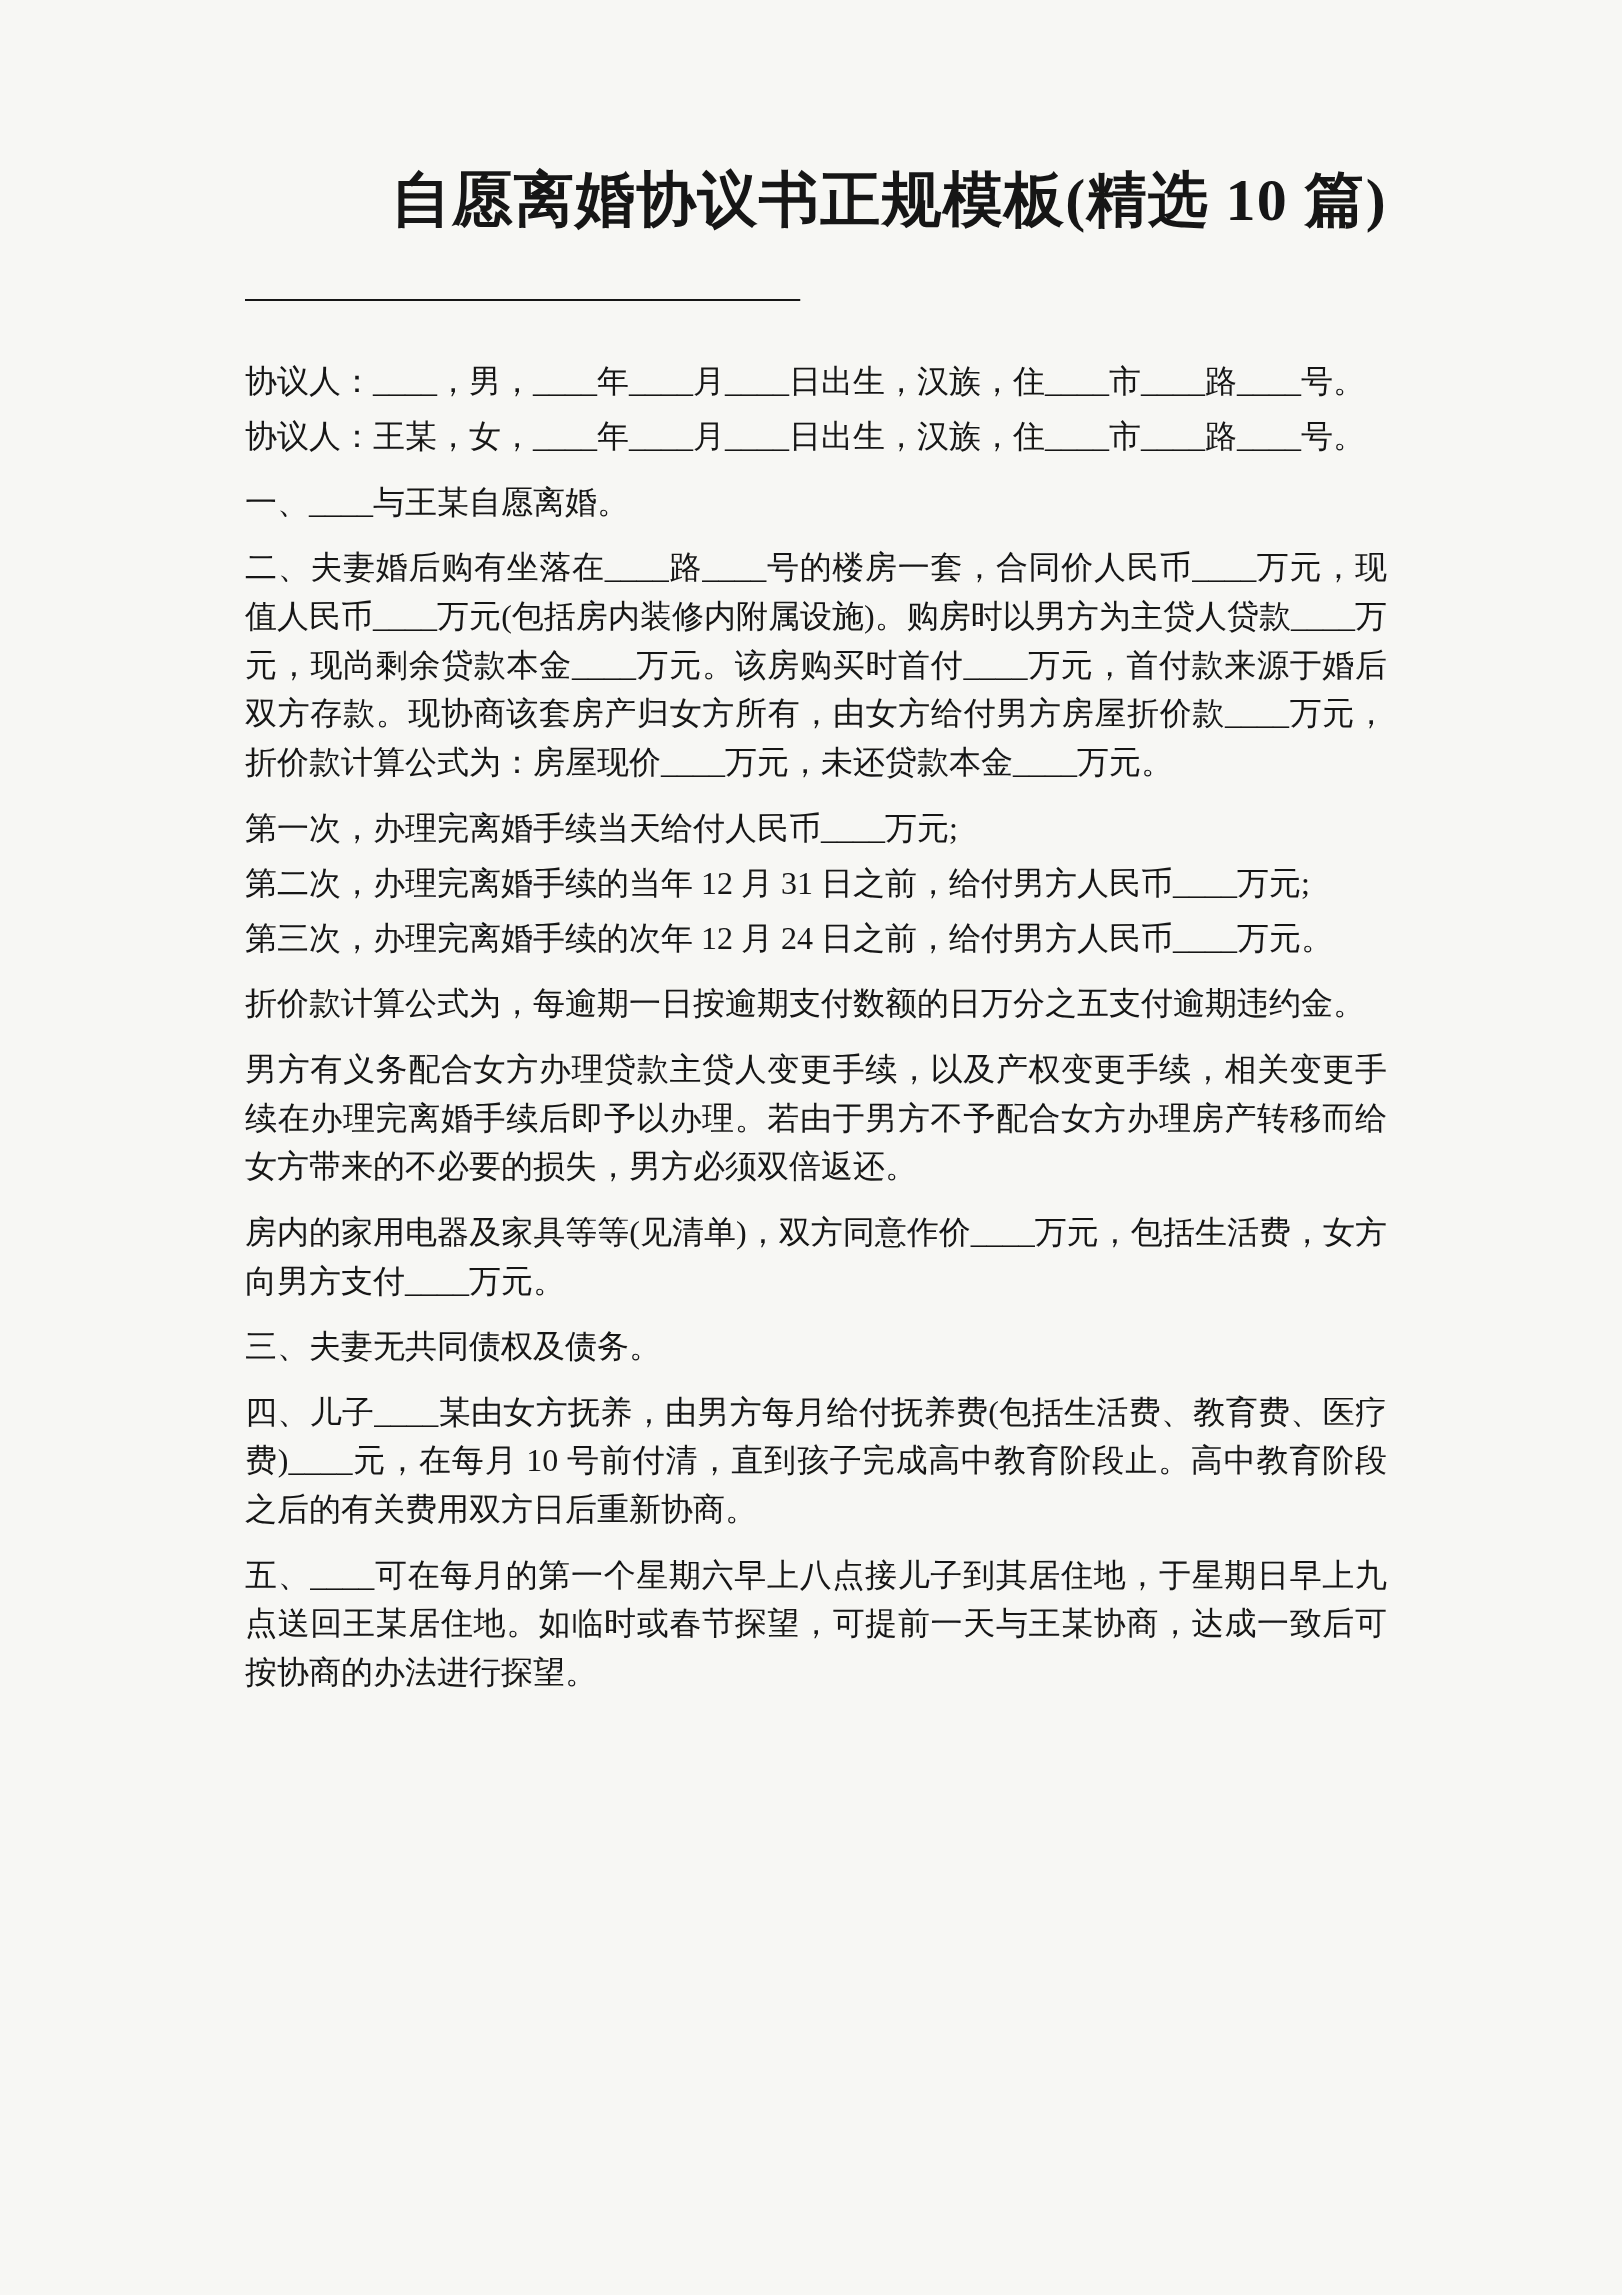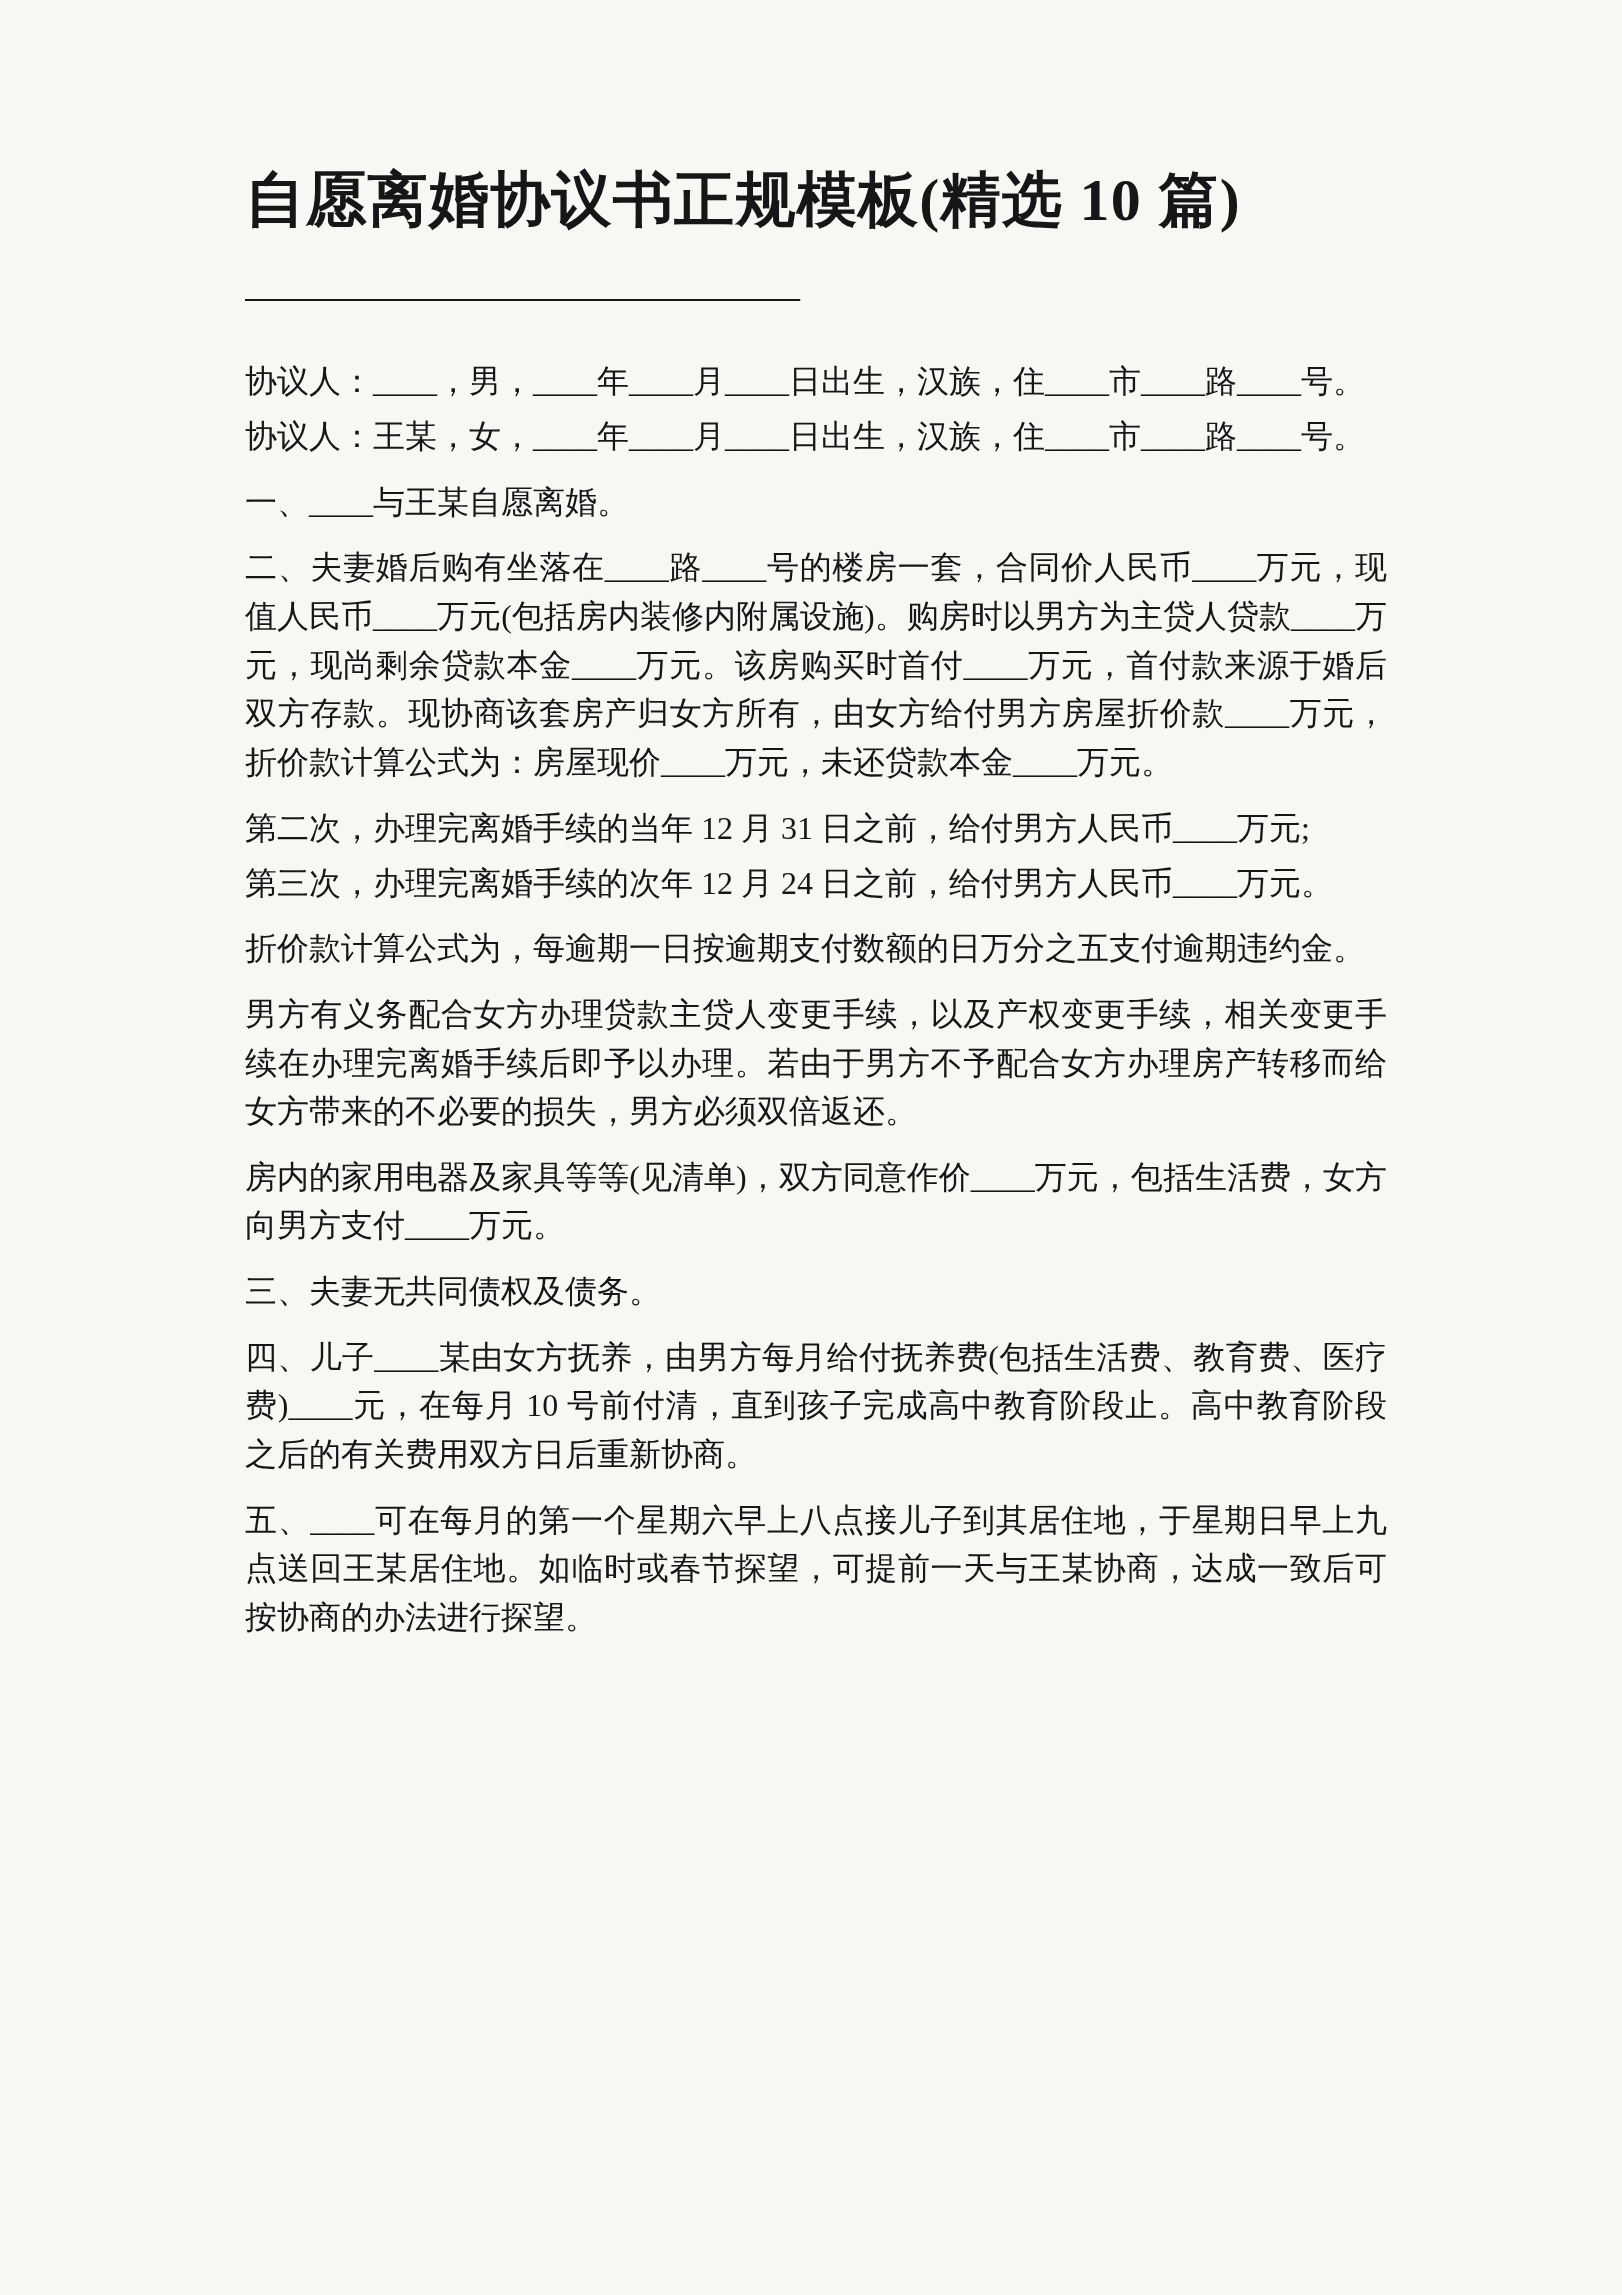--- a/index.html
+++ b/index.html
@@ -16,21 +16,21 @@
   .page {
     box-sizing: border-box;
     width: 1623px;
     height: 2295px;
     padding: 164px 236px 131px 245px;
     overflow: hidden;
   }
   .doc-title {
     font-size: 60px;
     font-weight: bold;
-    text-align: left;
+    text-align: right;
     letter-spacing: 1.3px;
     margin: 0 0 39px 0;
     line-height: 1.2;
   }
   .title-separator {
     font-size: 37px;
     letter-spacing: 0;
     margin: 0 0 39px 0;
     white-space: nowrap;
     overflow: hidden;
@@ -53,20 +53,21 @@
 
   <h1 class="doc-title">自愿离婚协议书正规模板(精选 10 篇)</h1>
 
   <div class="title-separator">———————————————</div>
 
   <div class="doc-body">
     <p class="tight">协议人：____，男，____年____月____日出生，汉族，住____市____路____号。</p>
     <p>协议人：王某，女，____年____月____日出生，汉族，住____市____路____号。</p>
     <p>一、____与王某自愿离婚。</p>
     <p>二、夫妻婚后购有坐落在____路____号的楼房一套，合同价人民币____万元，现值人民币____万元(包括房内装修内附属设施)。购房时以男方为主贷人贷款____万元，现尚剩余贷款本金____万元。该房购买时首付____万元，首付款来源于婚后双方存款。现协商该套房产归女方所有，由女方给付男方房屋折价款____万元，折价款计算公式为：房屋现价____万元，未还贷款本金____万元。</p>
+    <p class="tight">第一次，办理完离婚手续当天给付人民币____万元;</p>
     <p class="tight">第二次，办理完离婚手续的当年 12 月 31 日之前，给付男方人民币____万元;</p>
     <p>第三次，办理完离婚手续的次年 12 月 24 日之前，给付男方人民币____万元。</p>
     <p>折价款计算公式为，每逾期一日按逾期支付数额的日万分之五支付逾期违约金。</p>
     <p>男方有义务配合女方办理贷款主贷人变更手续，以及产权变更手续，相关变更手续在办理完离婚手续后即予以办理。若由于男方不予配合女方办理房产转移而给女方带来的不必要的损失，男方必须双倍返还。</p>
     <p>房内的家用电器及家具等等(见清单)，双方同意作价____万元，包括生活费，女方向男方支付____万元。</p>
     <p>三、夫妻无共同债权及债务。</p>
     <p>四、儿子____某由女方抚养，由男方每月给付抚养费(包括生活费、教育费、医疗费)____元，在每月 10 号前付清，直到孩子完成高中教育阶段止。高中教育阶段之后的有关费用双方日后重新协商。</p>
     <p>五、____可在每月的第一个星期六早上八点接儿子到其居住地，于星期日早上九点送回王某居住地。如临时或春节探望，可提前一天与王某协商，达成一致后可按协商的办法进行探望。</p>
   </div>
 

